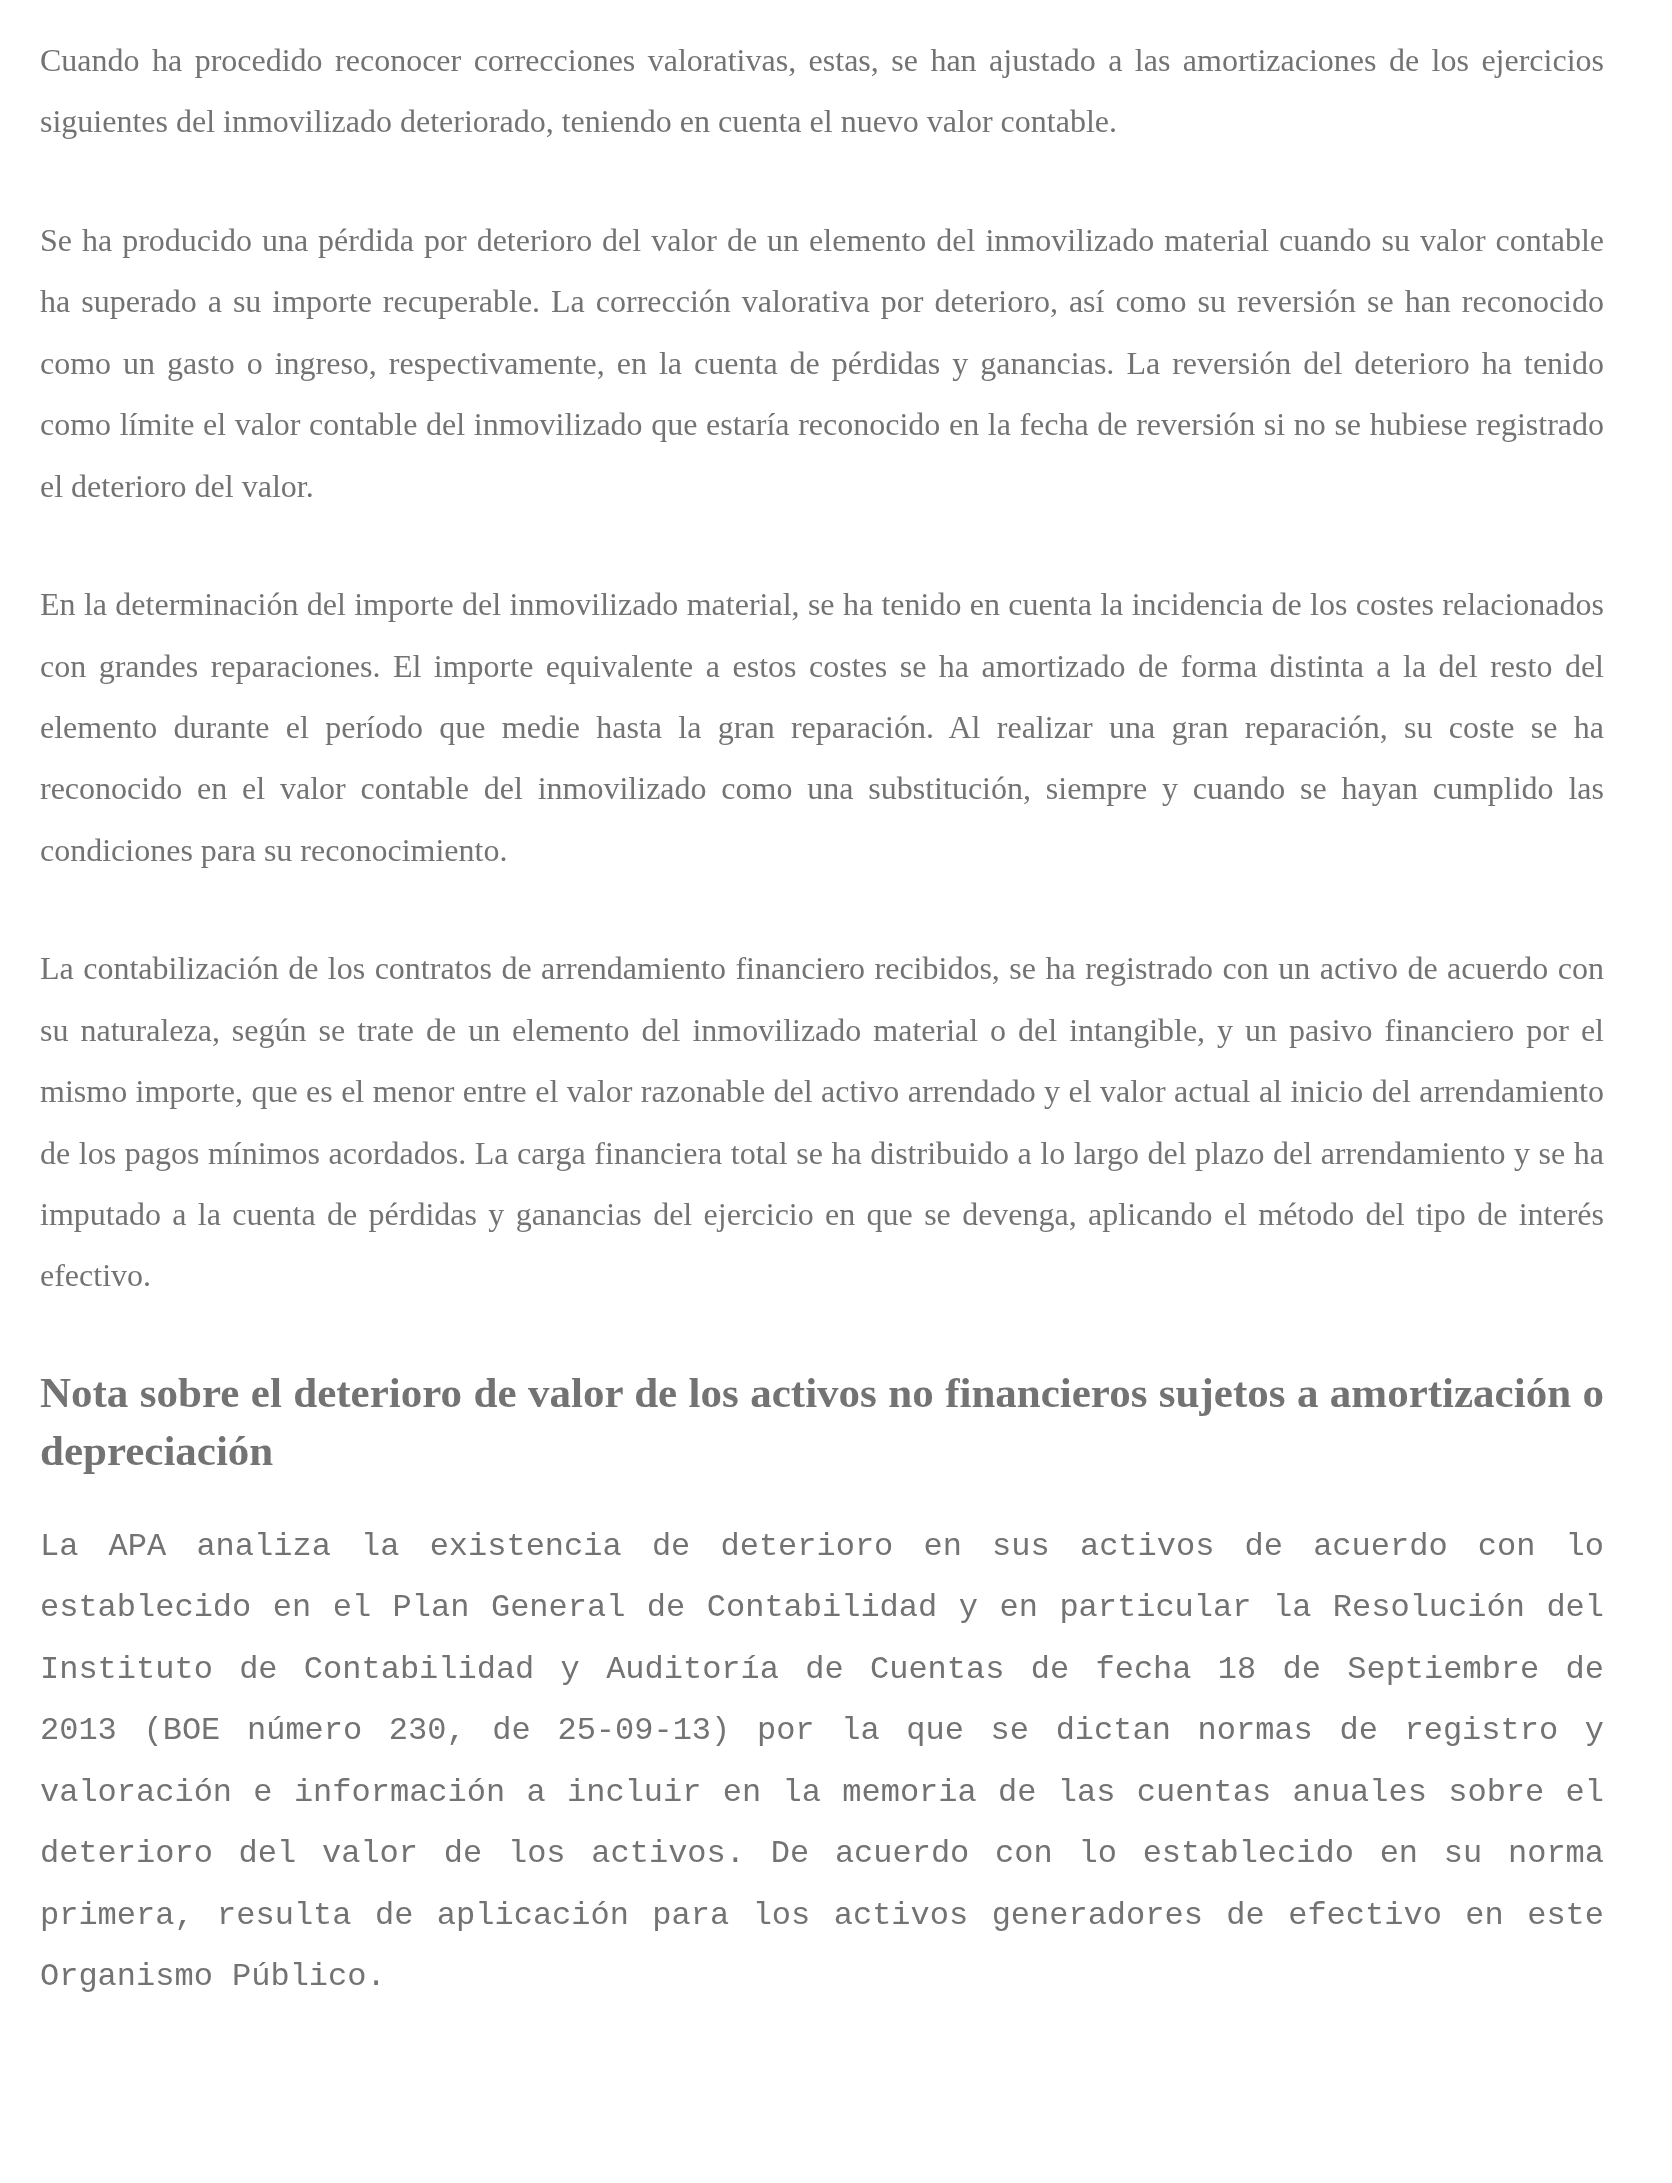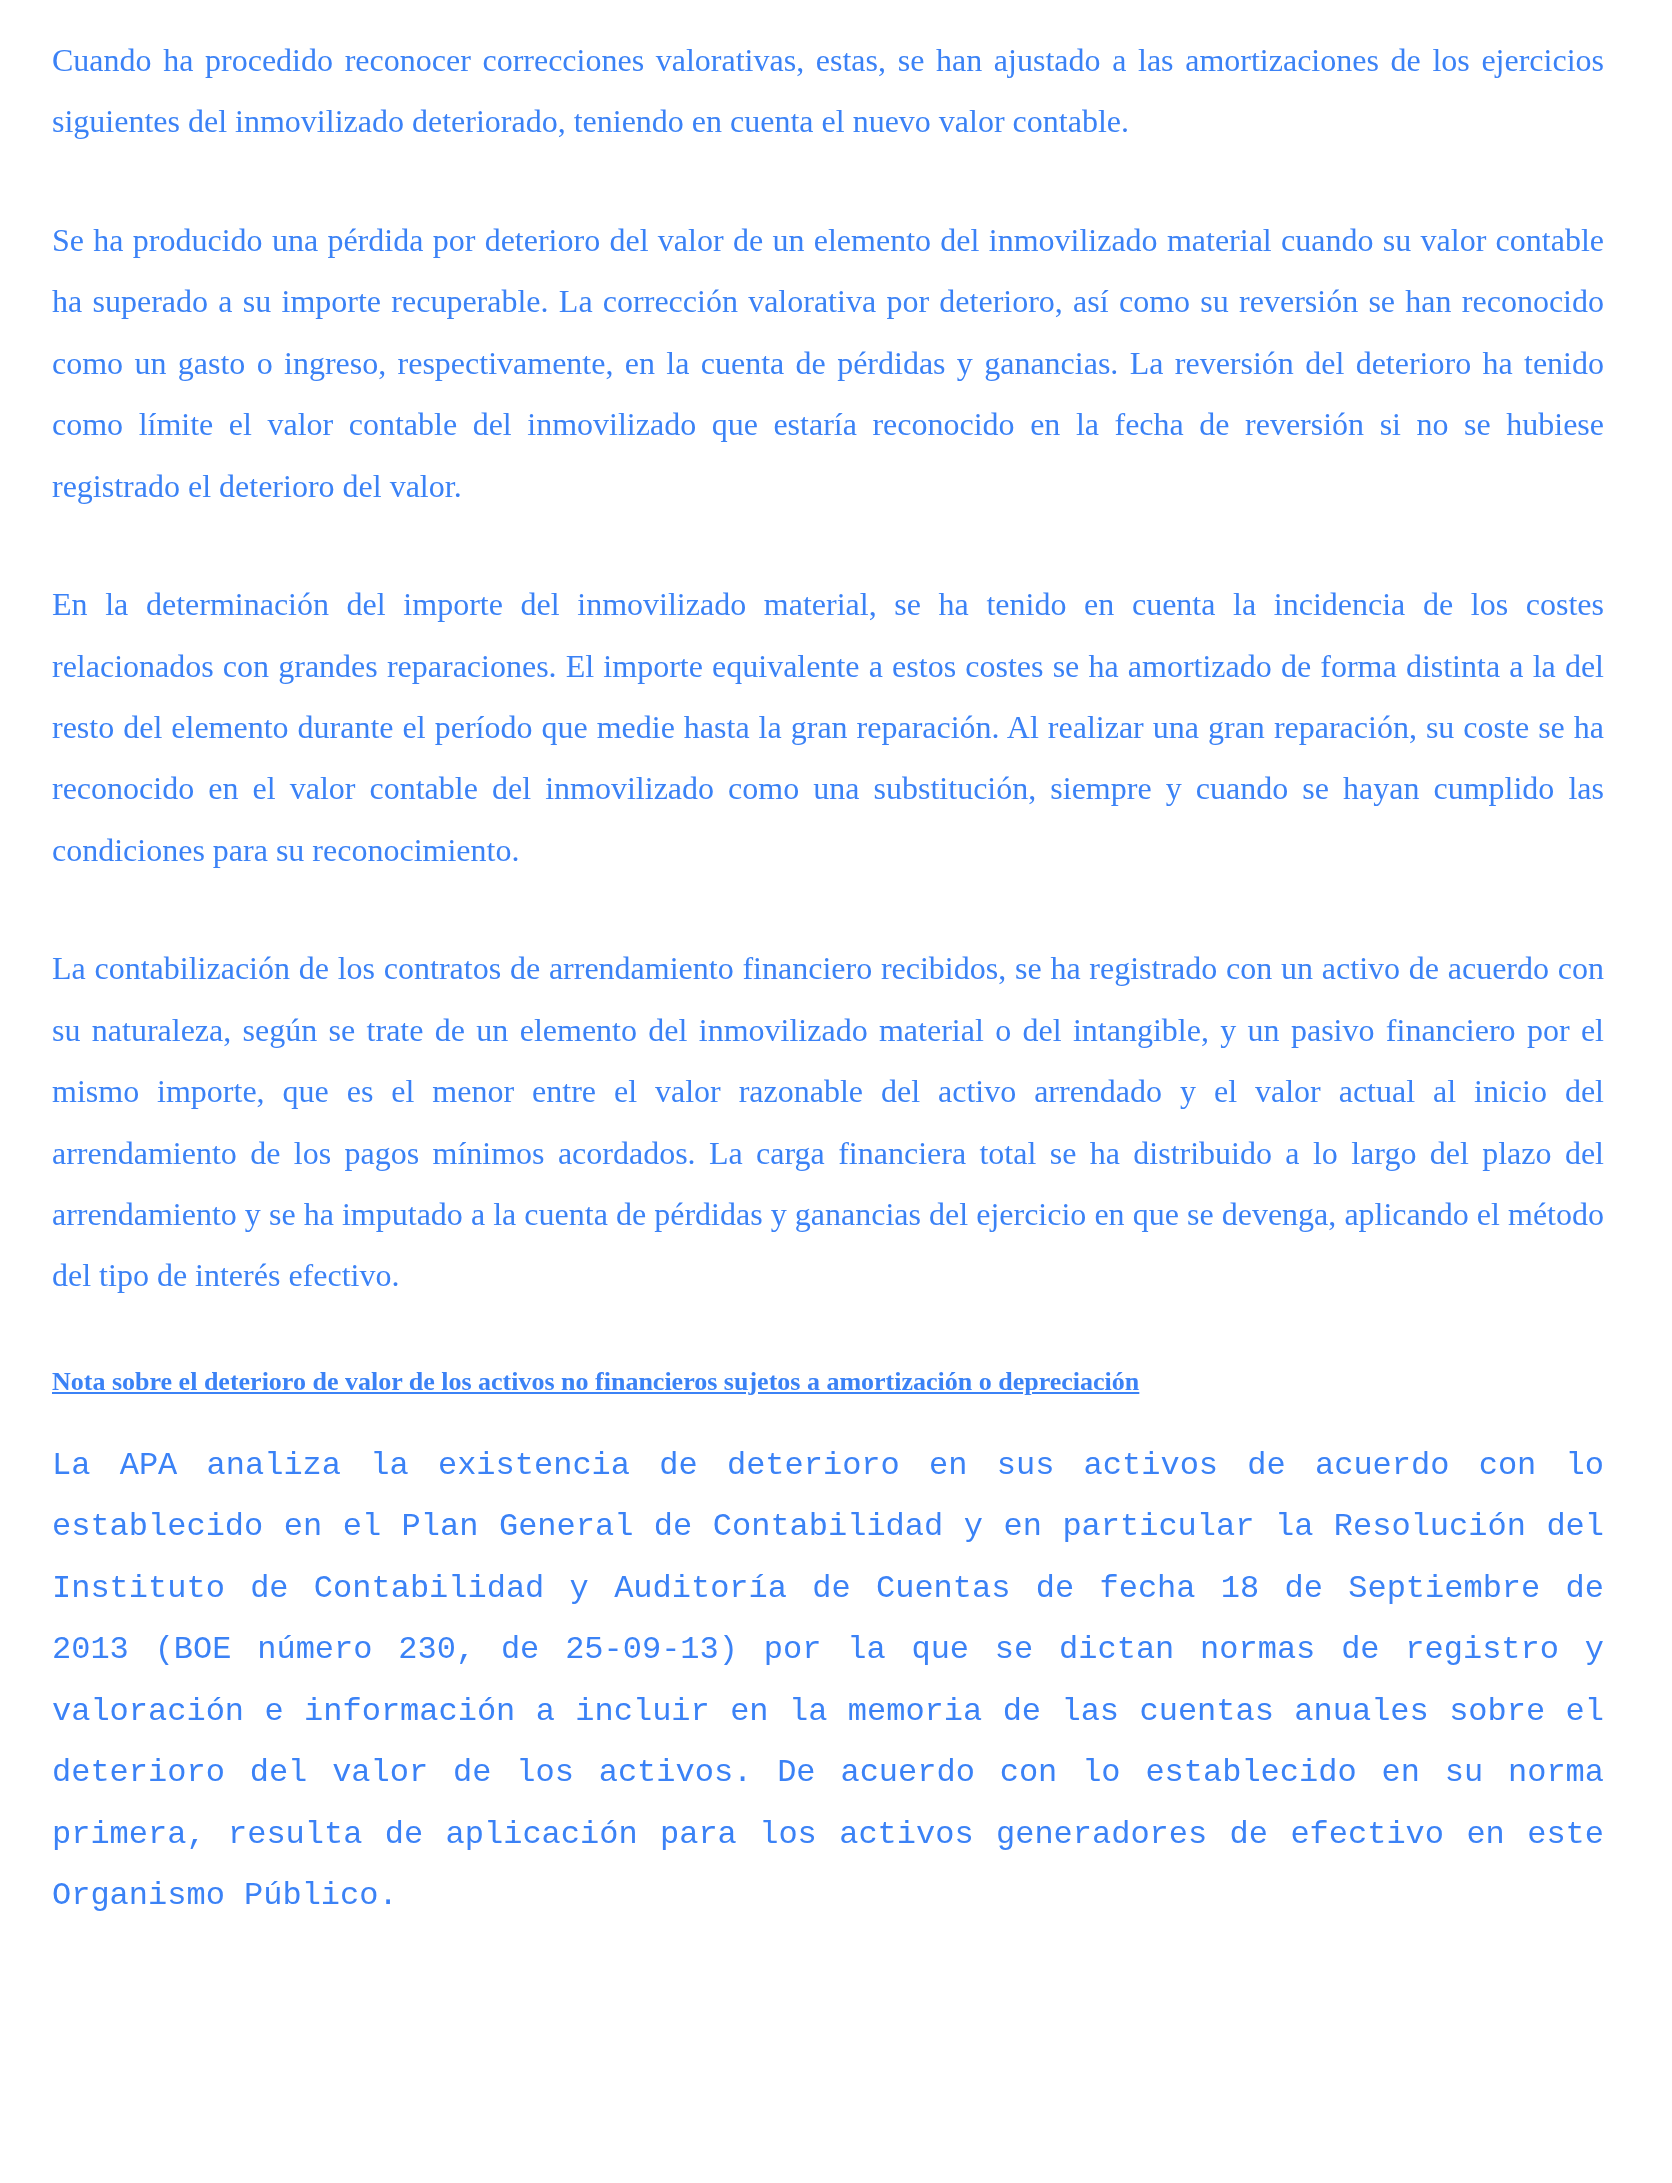--- a/index.html
+++ b/index.html
@@ -4,40 +4,39 @@
 <style>
   html, body {
     margin: 0;
     padding: 0;
     background: #ffffff;
   }
   .page {
     width: 1672px;
     min-height: 2183px;
     box-sizing: border-box;
-    padding: 30px 68px 47px 52px;
+    padding: 30px 68px 47px 40px;
     background: #ffffff;
-    color: #3b82f6;
+    color: #737373;
     font-family: "Liberation Serif", "DejaVu Serif", serif;
     font-size: 32px;
     border-radius: 15px;
   }
   .para {
     text-align: justify;
     line-height: 1.92;
     margin: 0 0 57px 0;
   }
   .para:last-child {
     margin-bottom: 0;
     font-family: Liberation Mono, monospace;
   }
   .heading {
-    font-size: 26px;
+    font-size: 43px;
     font-weight: bold;
-    text-decoration: underline;
     text-align: justify;
     line-height: 1.35;
     margin: 4.7px 0 36px 0;
   }
 </style>
 </head>
 <body>
 
 <div class="page">
   <p class="para">Cuando ha procedido reconocer correcciones valorativas, estas, se han ajustado a las amortizaciones de los ejercicios siguientes del inmovilizado deteriorado, teniendo en cuenta el nuevo valor contable.</p>

